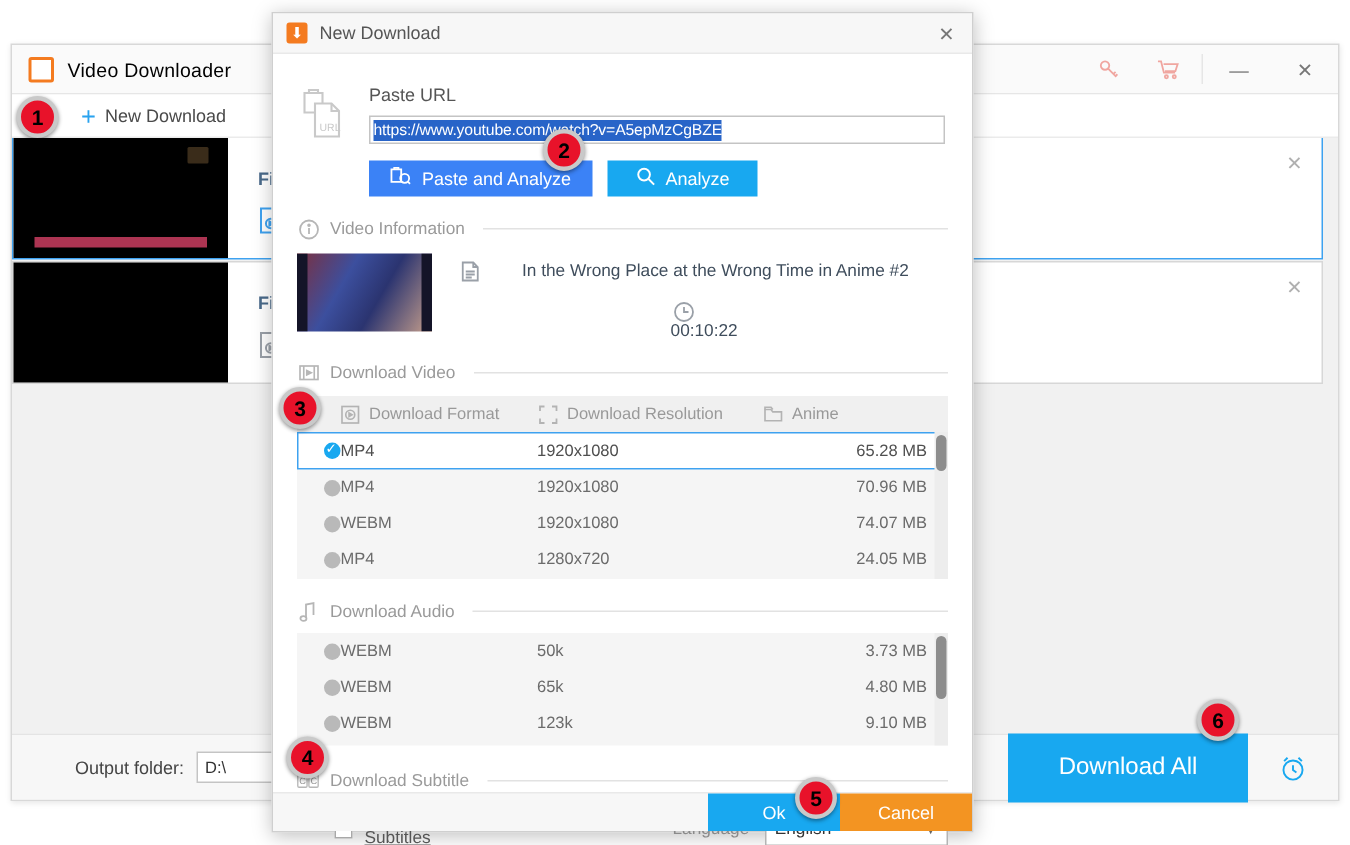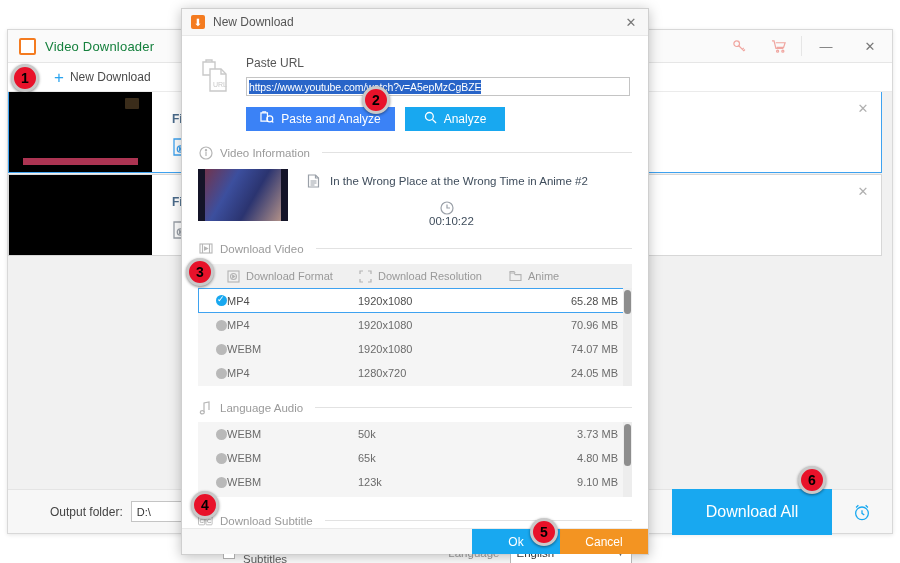--- a/index.html
+++ b/index.html
@@ -33,21 +33,21 @@
     content: ""; position: absolute; left: 2px; top: 2px;
     width: 13px; height: 13px; background: #fff;
     -webkit-mask: none;
   }
   .app-logo .arw {
     position: absolute; left: 0; top: 0; width: 17px; height: 17px;
     display: flex; align-items: center; justify-content: center;
     color: #fff; font-size: 12px; line-height: 1;
   }
   .app-title {
-    margin-left: 9px; font-size: 13px; color: #15803d; letter-spacing: .2px;
+    margin-left: 9px; font-size: 13px; color: #000000; letter-spacing: .2px;
   }
   .title-actions {
     margin-left: auto; display: flex; align-items: center; height: 33px;
   }
   .ta-icon {
     width: 40px; height: 33px; display: flex; align-items: center;
     justify-content: center; color: #f0a6a0; font-size: 14px;
   }
   .win-sep { width: 1px; height: 20px; background: #e6e6e6; margin: 0 2px; }
   .win-btn {
@@ -200,21 +200,21 @@
     background: linear-gradient(120deg,#7c2f3e 0%,#3c4f9e 35%,#2b3470 60%,#c8a08c 100%);
   }
   .vthumb .blk { position: absolute; background: #141428; }
   .vmeta { margin-left: 18px; padding-top: 4px; }
   .vmeta-row { display: flex; align-items: center; }
   .vmeta-row + .vmeta-row { margin-top: 12px; flex-direction: column; }
   .vmeta-ic {
     width: 15px; height: 15px; color: #9aa0a8; font-size: 12px;
     display: flex; align-items: center; justify-content: center; flex: none;
   }
-  .vmeta-tx { margin-left: 9px; font-size: 11.5px; color: #3f4d5c; }
+  .vmeta-tx { margin-left: 27px; font-size: 11.5px; color: #3f4d5c; }
 
   
   .tbl { margin-top: 8px; }
   .tbl-head {
     height: 24px; background: #f0f0f0; display: flex; align-items: center;
   }
   .th { display: flex; align-items: center; font-size: 11px; color: #999; }
   .th .ti {
     width: 14px; height: 14px; margin-right: 6px; color: #b3b3b3;
     display: flex; align-items: center; justify-content: center; font-size: 11px;
@@ -560,21 +560,21 @@
       </div>
     </div>
 
     <div class="sec-head">
       <span class="sec-ic">
         <svg width="13" height="14" viewBox="0 0 13 14" fill="none" stroke="#b6b6b6" stroke-width="1.2">
           <path d="M5 11 V2 l5 -1 v8"></path>
             <ellipse cx="3.3" cy="11.3" rx="2" ry="1.6"></ellipse>
         </svg>
       </span>
-      <span class="sec-txt">Language Audio</span>
+      <span class="sec-txt">Download Audio</span>
       <span class="sec-line"></span>
     </div>
 
     <div class="tbl" style="margin-top:7px;">
       <div class="tbl-body" style="height:75px;">
         <div class="trow">
           <span class="radio"></span>
           <span class="c-fmt">WEBM</span>
           <span class="c-res">50k</span>
           <span class="c-size">3.73 MB</span>

